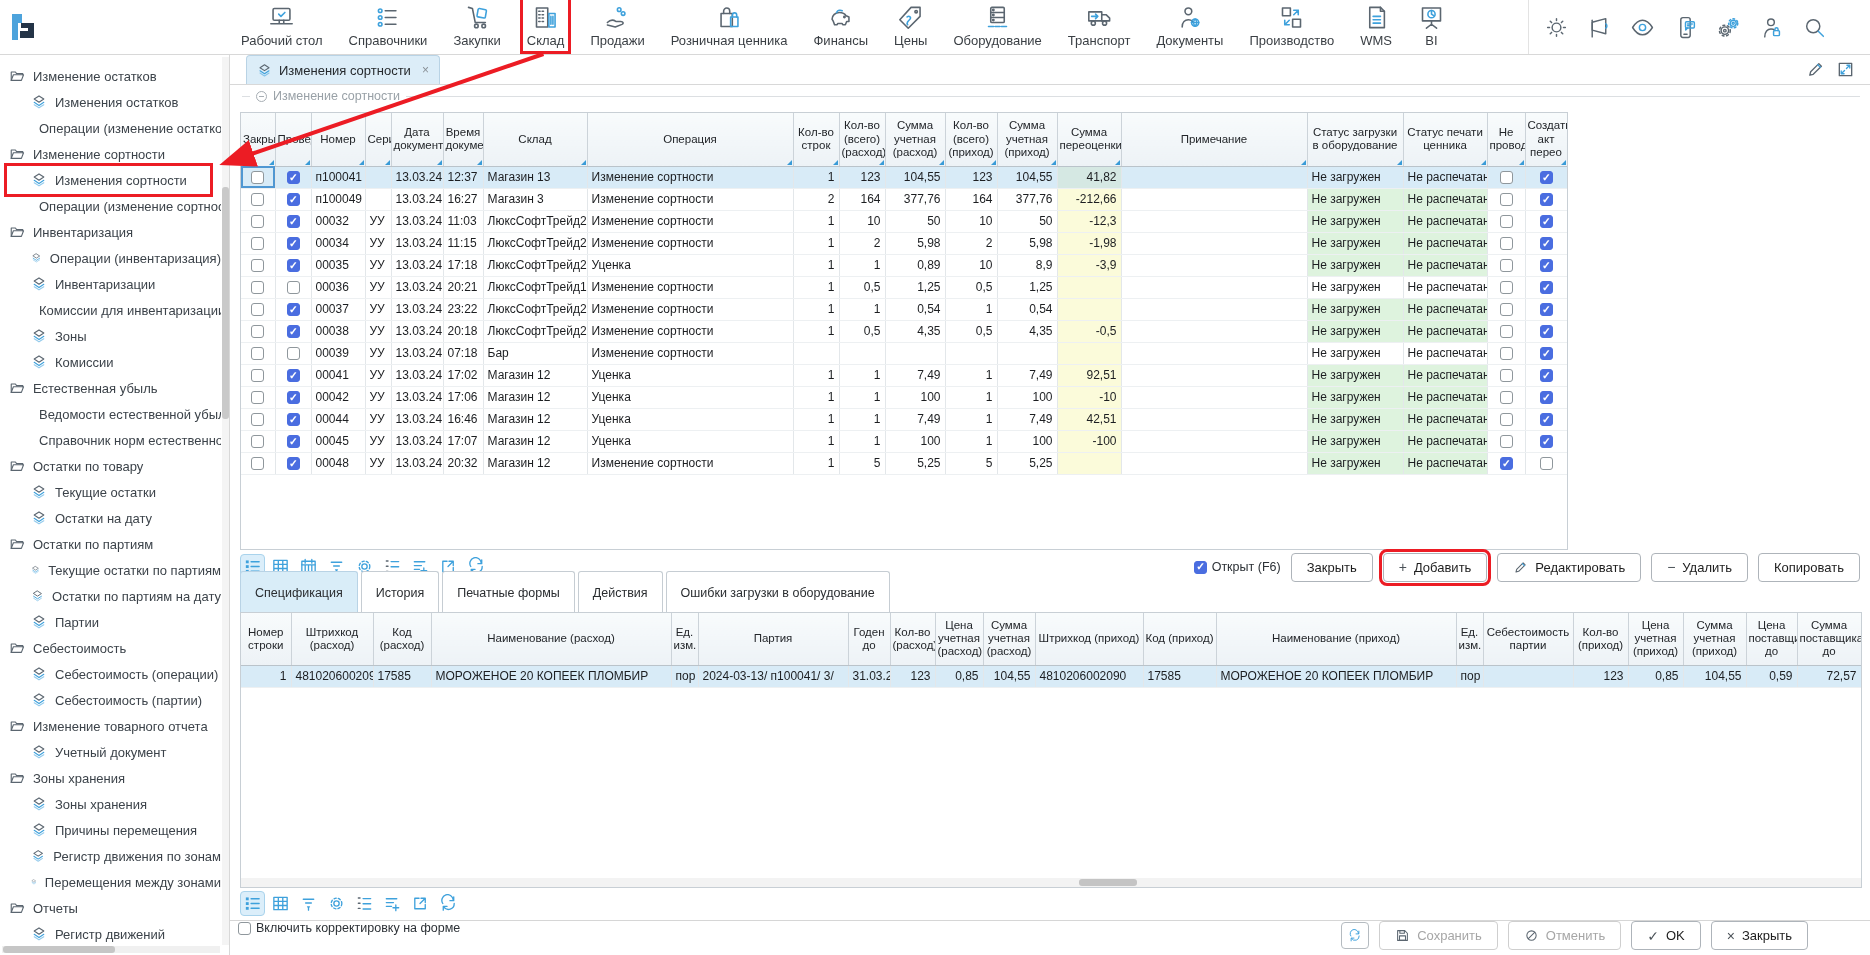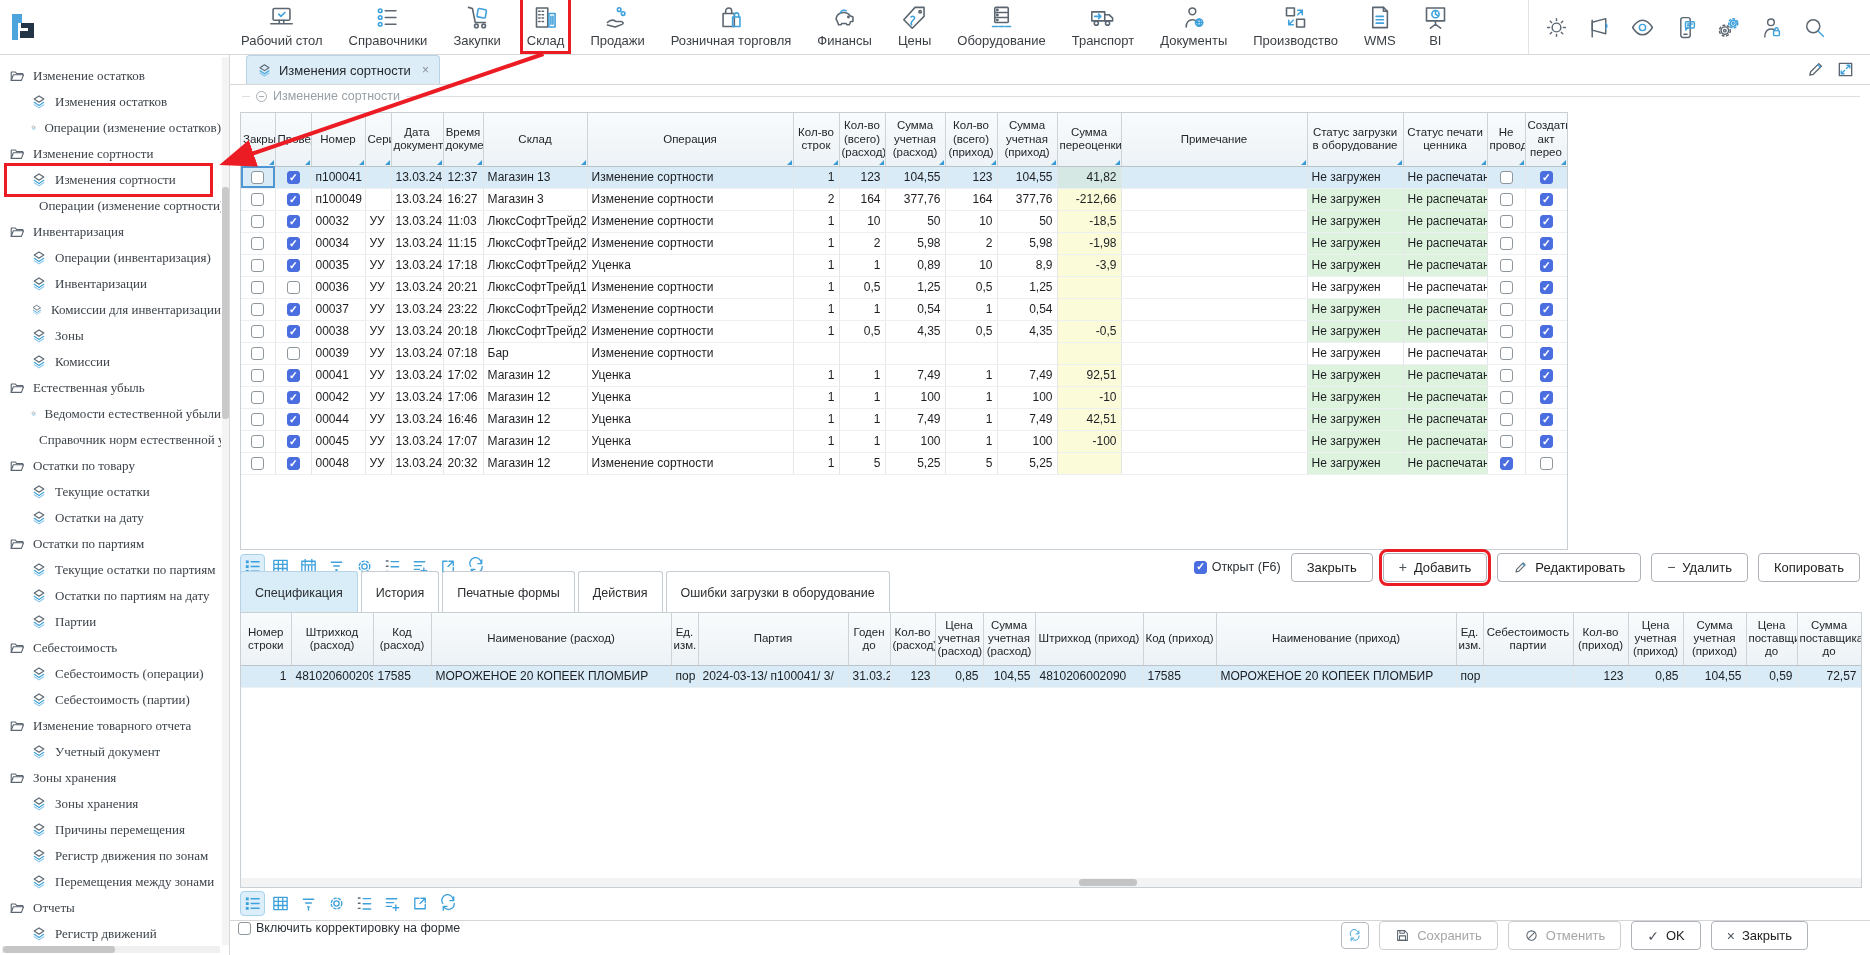--- a/index.html
+++ b/index.html
@@ -23,21 +23,21 @@
   .nav-label { font-size:13px; color:#3a3f44; white-space:nowrap; }
   #topbar-sep { position:absolute; left:1528px; top:0; height:54px; border-left:1px solid #e3e3e3; }
   #topbar-right { position:absolute; left:1544px; top:15px; display:flex; gap:18px; }
   .ricon { width:25px; height:25px; cursor:pointer; }
 
   
   .annot { outline:3px solid #ec1c24; outline-offset:1px; }
   #annot-layer { position:absolute; inset:0; z-index:60; pointer-events:none; }
 
   
-  #sidebar { position:absolute; left:0; top:55px; width:230px; height:900px; background:#fff; border-right:1px solid #d8d8d8;font-family:Liberation Serif, serif; }
+  #sidebar { position:absolute; left:0; top:55px; width:230px; height:900px; background:#fff; border-right:1px solid #d8d8d8; }
   #tree { position:absolute; left:0; top:8px; width:221px; }
   .tree-row { height:26px; display:flex; align-items:center; gap:8px; font-size:13px; color:#3c434a; cursor:pointer; white-space:nowrap; overflow:hidden; }
   .tree-row.group { padding-left:9px; }
   .tree-row.leaf { padding-left:31px; }
   .tree-row.annot { margin:0 12px 0 8px; padding-left:23px; }
   #sb-vscroll { position:absolute; left:222px; top:2px; width:7px; height:888px; background:#f4f4f4; }
   #sb-vthumb { position:absolute; left:0; top:130px; width:7px; height:232px; background:#c9c9c9; border-radius:3px; }
   #sb-hscroll { position:absolute; left:2px; top:891px; width:218px; height:7px; background:#f0f0f0; }
   #sb-hthumb { position:absolute; left:1px; top:0; width:112px; height:7px; background:#c6c6c6; border-radius:3px; }
 
@@ -154,21 +154,21 @@
           </svg>
           <span class="nav-label">Продажи</span>
         </div>
         <div class="nav-item">
           <svg class="ic" width="27" height="27" viewBox="0 0 24 24">
             <path d="M4.5 8.5h10V20h-10z"></path>
             <path d="M6.8 8.5V6.3a2.7 2.7 0 015.4 0v2.2"></path>
             <path class="a" d="M13 11.5h6.5V20H13z"></path>
             <path class="a" d="M14.6 11.5V9.8a1.9 1.9 0 013.8 0v1.7"></path>
           </svg>
-          <span class="nav-label">Розничная торговля</span>
+          <span class="nav-label">Розничная ценника</span>
         </div>
         <div class="nav-item">
           <svg class="ic" width="27" height="27" viewBox="0 0 24 24">
             <path d="M4.5 13.5c0-3.5 3-6 6.5-6 3 0 5 1.3 6 3l2.5 1v4h-2l-1.2 3h-2.3l-.5-1.2h-4l-.5 1.2H6.7l-1.2-3.3z"></path>
             <path class="a" d="M8.5 7.5c.8-2 3.5-2.5 5-1.5"></path>
             <circle cx="15.5" cy="11.5" r=".6"></circle>
           </svg>
           <span class="nav-label">Финансы</span>
         </div>
         <div class="nav-item">
@@ -752,21 +752,21 @@
             <td>УУ</td>
             <td>13.03.24</td>
             <td>11:03</td>
             <td>ЛюксСофтТрейд2</td>
             <td>Изменение сортности</td>
             <td class="num">1</td>
             <td class="num">10</td>
             <td class="num">50</td>
             <td class="num">10</td>
             <td class="num">50</td>
-            <td class="c-yellow num">-18,5</td>
+            <td class="c-yellow num">-12,3</td>
             <td></td>
             <td class="c-green">Не загружен</td>
             <td class="c-green">Не распечатан</td>
             <td class="cb-cell"><span class="cb"></span></td>
             <td class="cb-cell"><span class="cb on"></span></td>
           </tr>
           <tr>
             <td class="cb-cell"><span class="cb"></span></td>
             <td class="cb-cell"><span class="cb on"></span></td>
             <td>00034</td>

